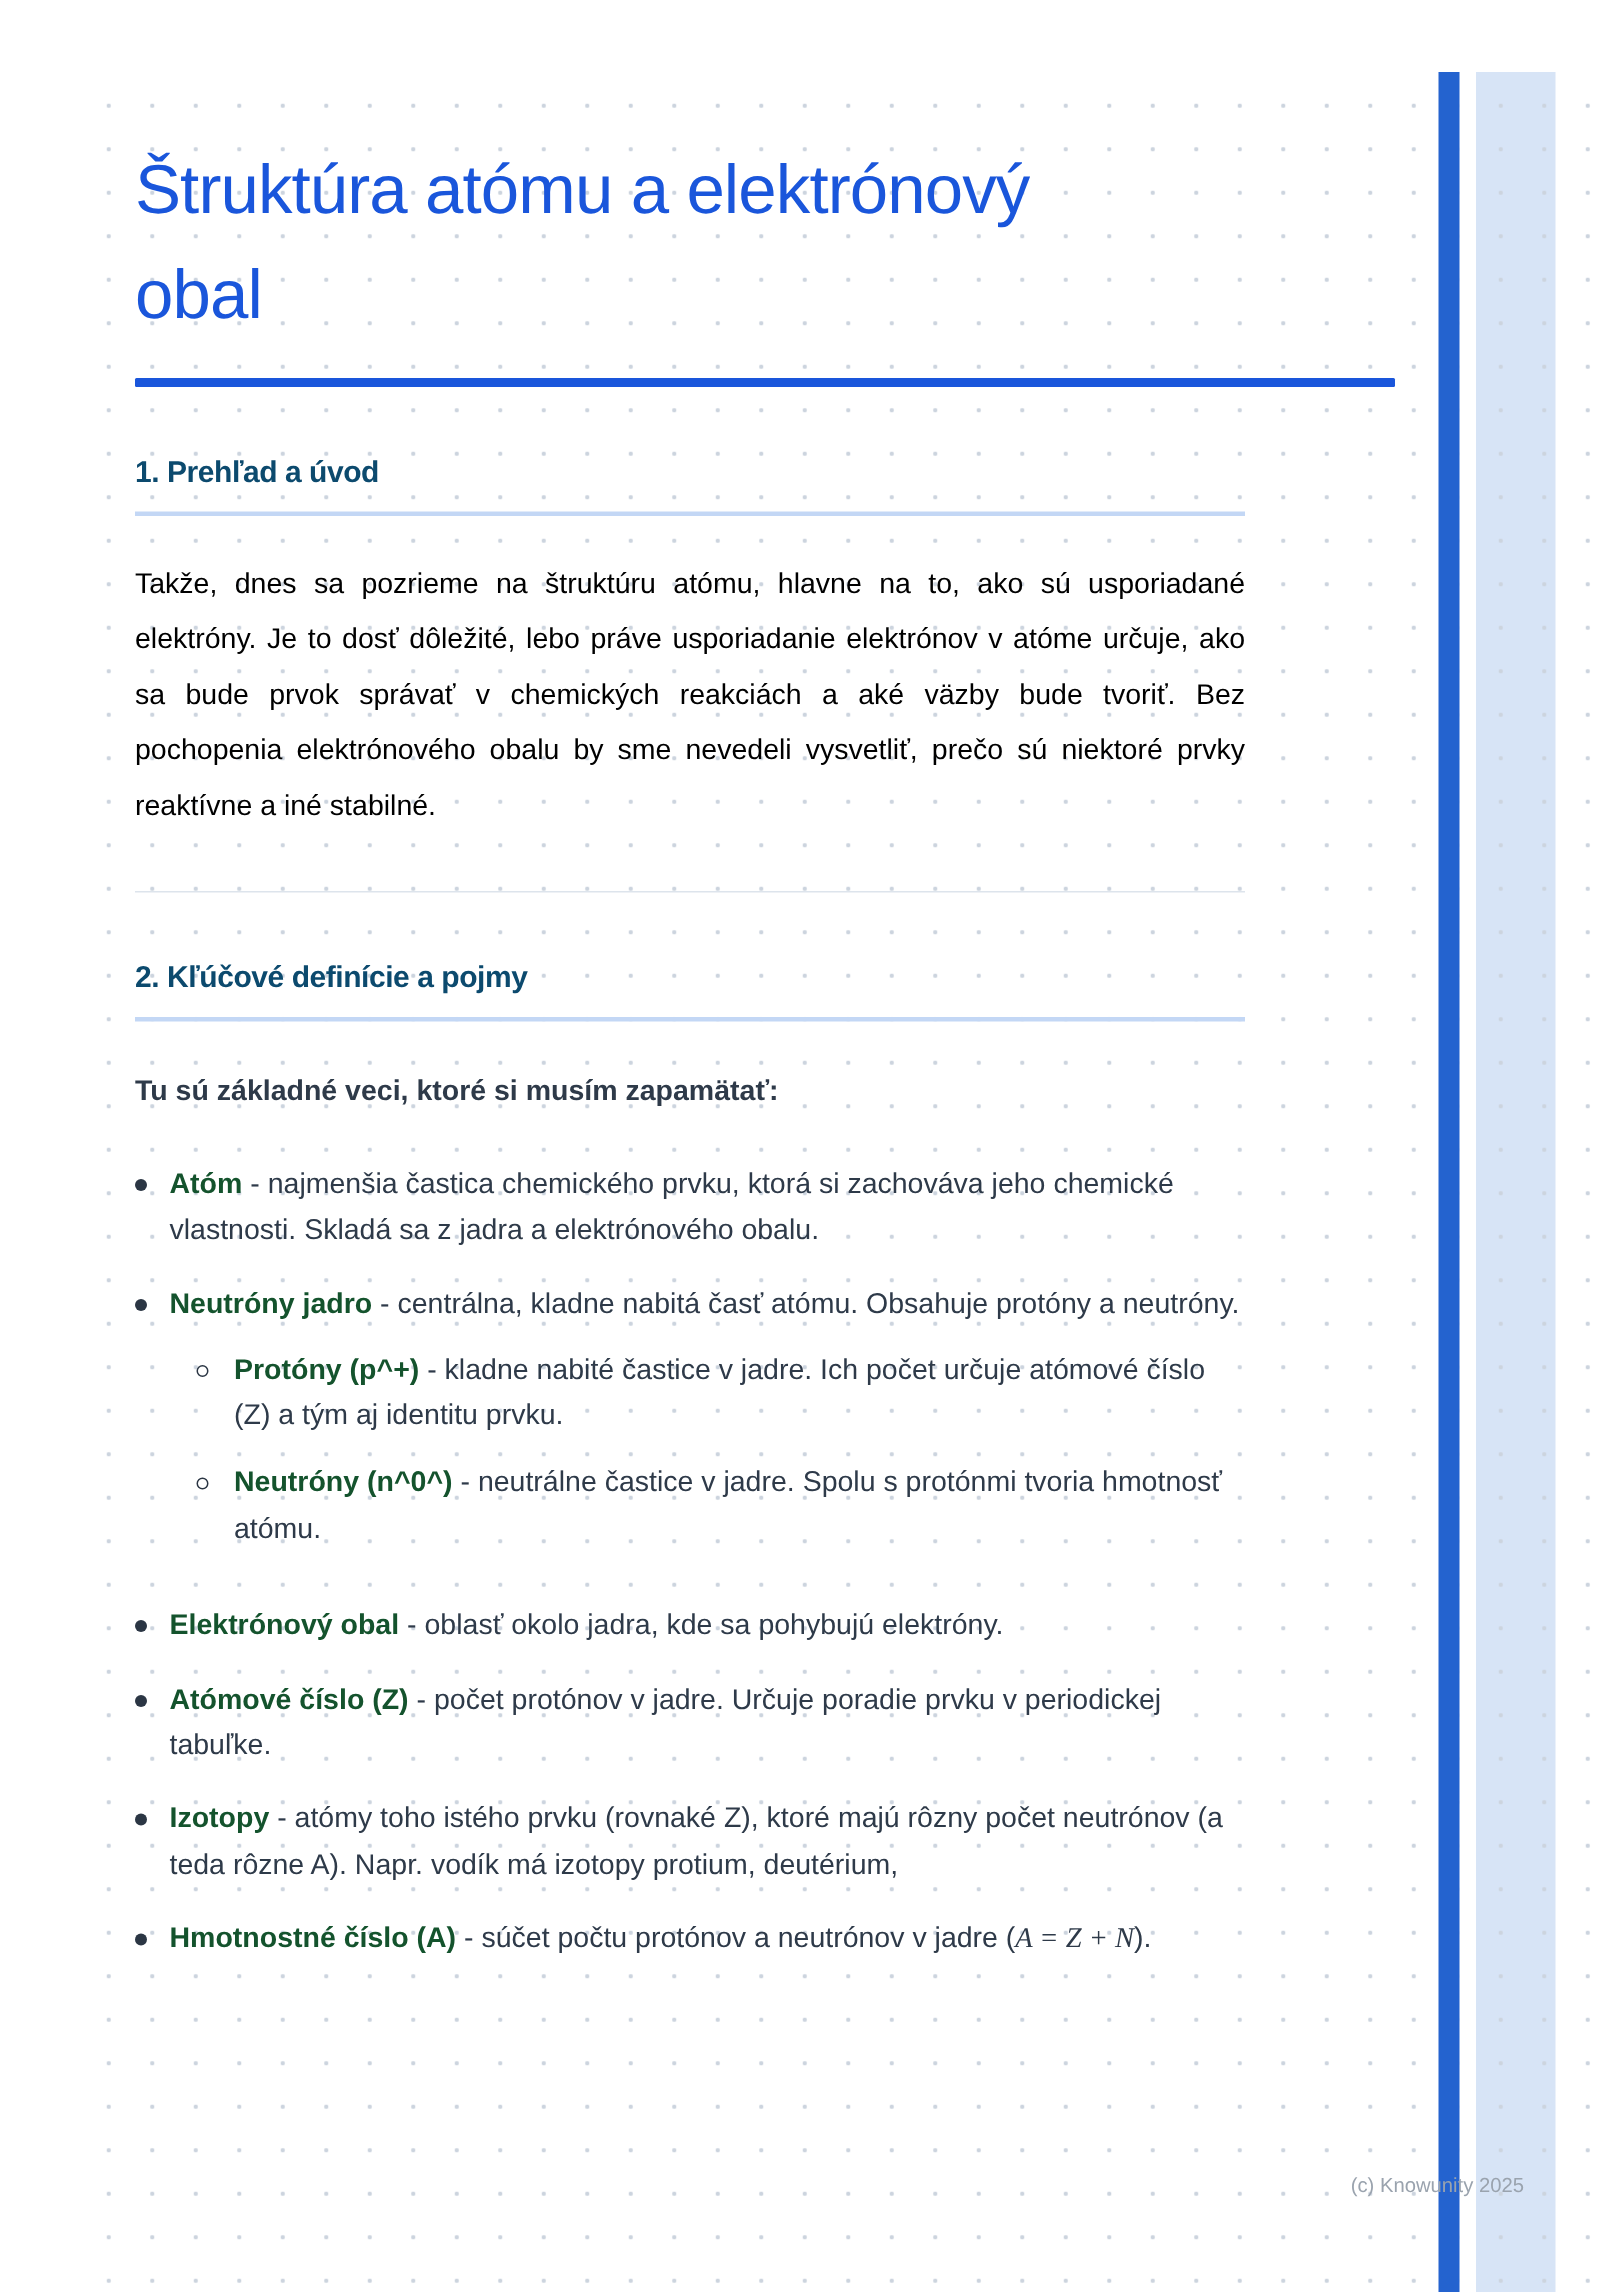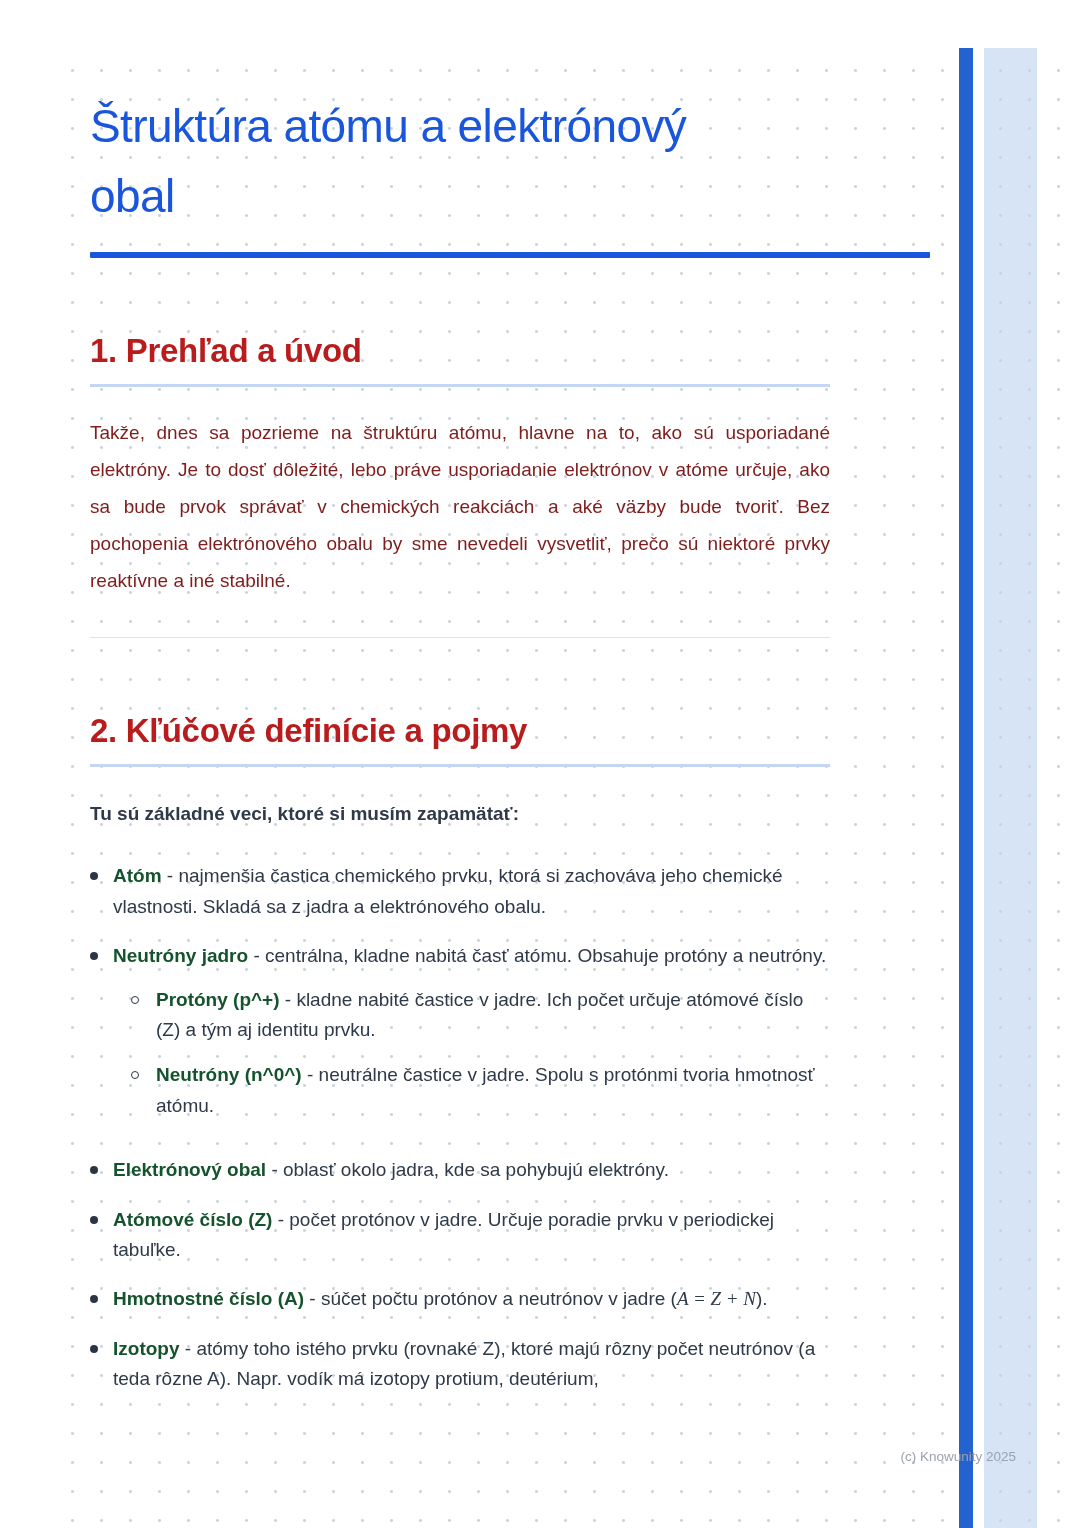--- a/index.html
+++ b/index.html
@@ -23,25 +23,25 @@
     position:absolute; left:959px; top:48px; width:14px; bottom:0;
     background:#2463cf; z-index:2;
   }
   .content { position:absolute; left:90px; top:0; width:740px; z-index:3; }
   h1.title {
     margin-top:92px; font-size:46px; font-weight:normal; line-height:1.52;
     letter-spacing:-0.6px; color:#1a56db;
   }
   .title-rule { margin-top:20px; width:840px; height:6px; background:#1a56db; border-radius:1px; }
   h2.section-heading {
-    margin-top:74px; font-size:33px; font-weight:bold;
-    letter-spacing:-0.3px; color:#b91c1c;
+    margin-top:46px; font-size:20px; font-weight:bold;
+    letter-spacing:-0.3px; color:#0c4a6e;
   }
   .h2-underline { margin-top:14px; height:3px; width:100%; background:#c3d7f5; }
-  p.para { margin-top:27px; font-size:19px; line-height:1.95; text-align:justify; color:#7f1d1d; }
+  p.para { margin-top:27px; font-size:19px; line-height:1.95; text-align:justify; color:#000000; }
   hr.divider { margin-top:38px; border:none; border-top:1px solid #dde4ec; }
   p.intro { margin-top:32px; font-size:19px; line-height:1.6; color:#2e3a49;font-weight:bold; }
   ul.main-list { list-style:none; margin-top:32px; }
   li.item { display:flex; gap:15px; margin-bottom:19px; font-size:19px; line-height:1.6; color:#2e3a49; }
   .bullet-dot {
     flex:0 0 8px; width:8px; height:8px; border-radius:50%;
     background:#2b3644; margin-top:11px;
   }
   .bullet-circle {
     flex:0 0 8px; width:8px; height:8px; border-radius:50%;
@@ -131,30 +131,30 @@
           <span class="bullet-dot"></span>
           <div class="item-body">
             <strong class="term">Atómové číslo (Z)</strong>
             <span>- počet protónov v jadre. Určuje poradie prvku v periodickej tabuľke.</span>
           </div>
         </li>
 
         <li class="item">
           <span class="bullet-dot"></span>
           <div class="item-body">
-            <strong class="term">Hmotnostné číslo (A)</strong>
-            <span>- súčet počtu protónov a neutrónov v jadre (</span><span class="math">A = Z + N</span><span>).</span>
+            <strong class="term">Izotopy</strong>
+            <span>- atómy toho istého prvku (rovnaké Z), ktoré majú rôzny počet neutrónov (a teda rôzne A). Napr. vodík má izotopy protium, deutérium,</span>
           </div>
         </li>
 
         <li class="item">
           <span class="bullet-dot"></span>
           <div class="item-body">
-            <strong class="term">Izotopy</strong>
-            <span>- atómy toho istého prvku (rovnaké Z), ktoré majú rôzny počet neutrónov (a teda rôzne A). Napr. vodík má izotopy protium, deutérium,</span>
+            <strong class="term">Hmotnostné číslo (A)</strong>
+            <span>- súčet počtu protónov a neutrónov v jadre (</span><span class="math">A = Z + N</span><span>).</span>
           </div>
         </li>
 
       </ul>
     </section>
 
   </div>
 
   <div class="watermark">(c) Knowunity 2025</div>
 

